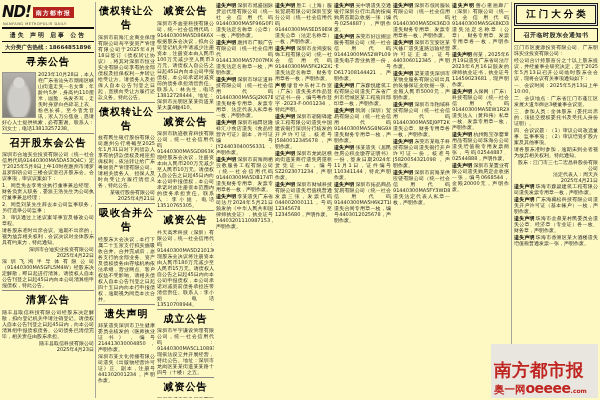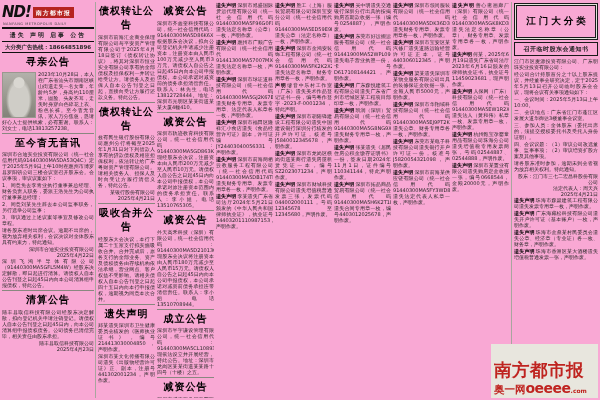--- a/index.html
+++ b/index.html
@@ -1,17 +1,17 @@
 <!DOCTYPE html>
 <html><head>
 <meta charset="utf-8">
 <style>
   html,body{margin:0;padding:0;width:600px;height:400px;background:#d9d7cf;overflow:hidden;
     font-family:"DejaVu Sans",sans-serif;}
-  .page{position:relative;box-sizing:border-box;width:600px;height:400px;background:#f9a8d4;
+  .page{position:relative;box-sizing:border-box;width:600px;height:400px;background:#fef9c3;
     display:flex;gap:2px;padding:2px;overflow:hidden;color:#262626;}
   
   .leftcol{flex:none;width:94px;overflow:hidden;border-right:1px solid #a8a69e;padding-right:1px;box-sizing:border-box;}
   .masthead{display:flex;align-items:center;gap:2px;padding:1px 0;}
   .ndlogo{font-style:italic;font-weight:900;font-size:15px;letter-spacing:-1px;color:#111;}
   .brandbox{background:#b5231f;color:#fff;font-size:6px;line-height:7px;padding:2px 3px;font-weight:bold;letter-spacing:1px;}
   .mastsub{font-size:3.5px;color:#444;border-bottom:1.6px solid #111;padding:0 0 1px 1px;letter-spacing:.5px;}
   .bigtitle{font-size:17px;font-weight:900;text-align:center;letter-spacing:8px;padding:3px 0 2px;text-indent:8px;color:#0d0d0d;}
   .cats{font-size:6px;font-weight:bold;text-align:center;letter-spacing:2px;border-top:1px solid #111;border-bottom:1px solid #111;padding:1.5px 0;}
   .hotline{font-size:5.5px;font-weight:bold;text-align:center;padding:1.5px 0;border-bottom:1px solid #111;}
@@ -24,21 +24,21 @@
   .photo{float:left;width:34px;height:46px;margin:1px 2px 1px 0;border:1px solid #9a988f;box-sizing:border-box;
     background:
       radial-gradient(circle at 50% 22%, #d9d7d1 0 5px, rgba(0,0,0,0) 6px),
       radial-gradient(ellipse at 50% 62%, #cfcdc7 0 10px, rgba(0,0,0,0) 13px),
       linear-gradient(180deg,#b3b1ab 0%,#9a988f 55%,#84827a 100%);}
   
   .col{flex:none;width:57px;overflow:hidden;}
   .colwrap{display:contents;}
   
   .rightcol{flex:none;width:87px;overflow:hidden;border-left:1px solid #a8a69e;padding-left:2px;box-sizing:border-box;}
-  .regionbox{margin:1px 0 2px;padding:11px 0;text-align:center;font-weight:900;font-size:9.5px;letter-spacing:3px;
+  .regionbox{margin:1px 0 2px;padding:4px 0;text-align:center;font-weight:900;font-size:9.5px;letter-spacing:3px;
     border:1px solid #1a1a1a;box-shadow:inset 0 0 0 1px #e3e1d9, inset 0 0 0 2px #1a1a1a;color:#000;text-indent:3px;}
   .subbox{border:1px solid #1a1a1a;font-size:6px;font-weight:bold;text-align:center;margin:0 0 2px;padding:1.5px 0;letter-spacing:.5px;}
   
   .brandfoot{position:absolute;right:2px;bottom:2px;width:107px;height:54px;background:#e8e6de;
     display:flex;flex-direction:column;justify-content:flex-end;padding:2px 1px 1px 3px;box-sizing:border-box;}
   .brandmain{color:#bf2420;font-weight:900;font-size:17.5px;font-family:"DejaVu Serif",serif;letter-spacing:.5px;white-space:nowrap;}
   .brandsub{color:#bf2420;font-weight:900;font-size:10.5px;white-space:nowrap;line-height:13px;}
   .brandsub .oe{font-size:14px;letter-spacing:-.5px;}
   .brandsub .tld{font-size:6px;}
 </style>
@@ -51,21 +51,21 @@
     <div class="masthead">
       <span class="ndlogo">ND!</span>
       <span class="brandbox">南方都市报</span>
     </div>
     <div class="mastsub">NANFANG METROPOLIS DAILY</div>
     <div class="cats">遗失 声明 启事 公告</div>
     <div class="hotline">大分类广告热线：18664851896</div>
     <div id="left-body">
         <div class="sh">寻亲公告</div>
         <p class="txt"><span class="photo"></span>2023年10月28日，本人在广东省汕头市潮南区峡山街道走失一名女童，年龄约5岁，身高约110厘米，圆脸、头发齐耳，走失时身穿白色碎花上衣、粉色长裤。至今杳无音讯，家人万分焦急，恳请好心人士提供线索，必有重谢。联系人：刘女士，电话13813257238。</p>
-        <div class="sh">至今杳无音讯</div>
+        <div class="sh">召开股东会公告</div>
         <p class="txt">深圳市合迪实业投资有限公司（统一社会信用代码91440300MA5DA53Q4C）定于2025年5月9日上午10时在惠州市博罗县罗阳镇公司三楼会议室召开股东会。会议事项，审议议案如下：</p>
         <p class="txt">1、同意免去李青业执行董事兼总经理、财务负责人职务，委派王浩先生为公司执行董事兼总经理；</p>
         <p class="txt">2、同意刘某先生辞去本公司监事职务，另行选举公司监事；</p>
         <p class="txt">3、审议通过上述议案等事宜及修改公司章程。</p>
         <p class="txt">请各股东准时出席会议。逾期不出席的，视为放弃相关权利，会议决议对全体股东具有约束力，特此通知。</p>
         <div class="sig">深圳市合迪实业投资有限公司</div>
         <div class="sig">2025年4月22日</div>
         <p class="txt">深圳飞鸿半导体有限公司（91440300MA5GFL5M4W）经股东决定解散，即日起进行清算。请债权人自本公告刊登之日起45日内向本公司清算组申报债权，特此公告。</p>
         <div class="sh">清算公告</div>
         <p class="txt">陆丰县取信科技有限公司经股东决定解散，拟向登记机关申请注销登记。请债权人自本公告刊登之日起45日内，向本公司清算组申报债权债务。公司债务已清偿完毕，相关责任由股东承担。</p>

